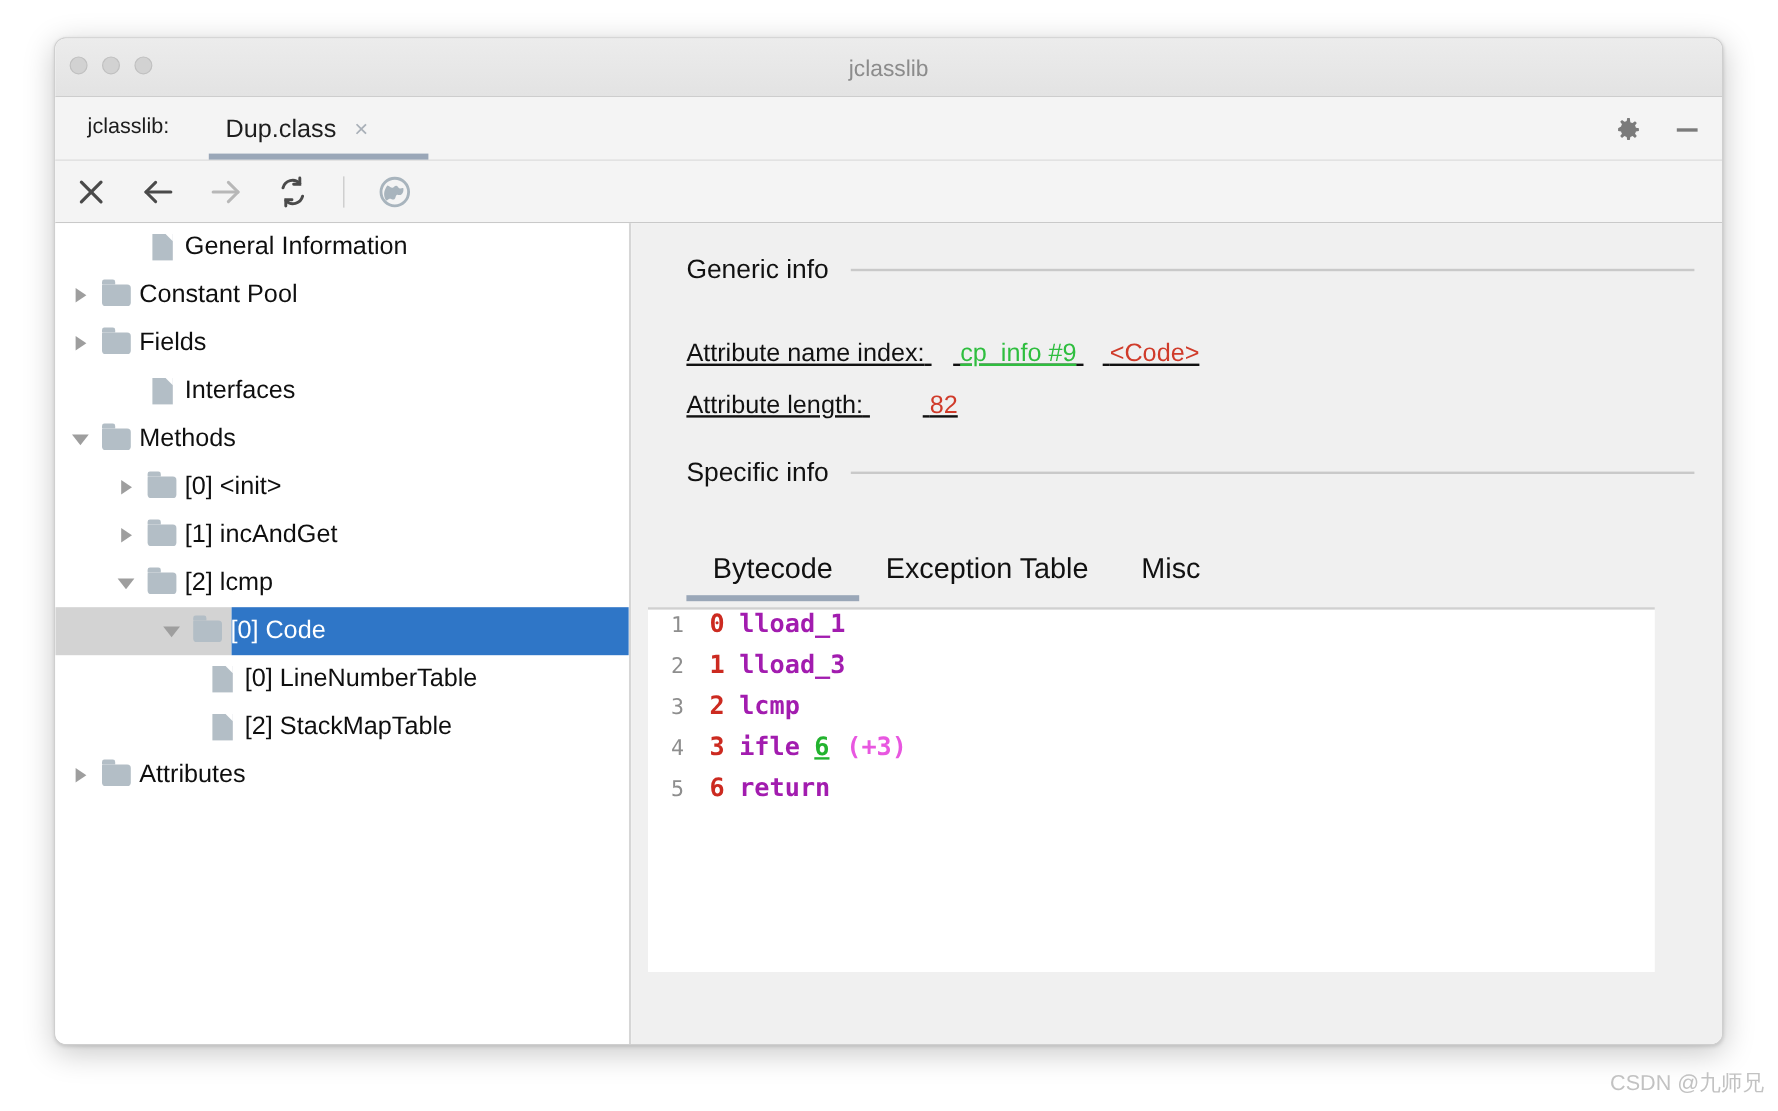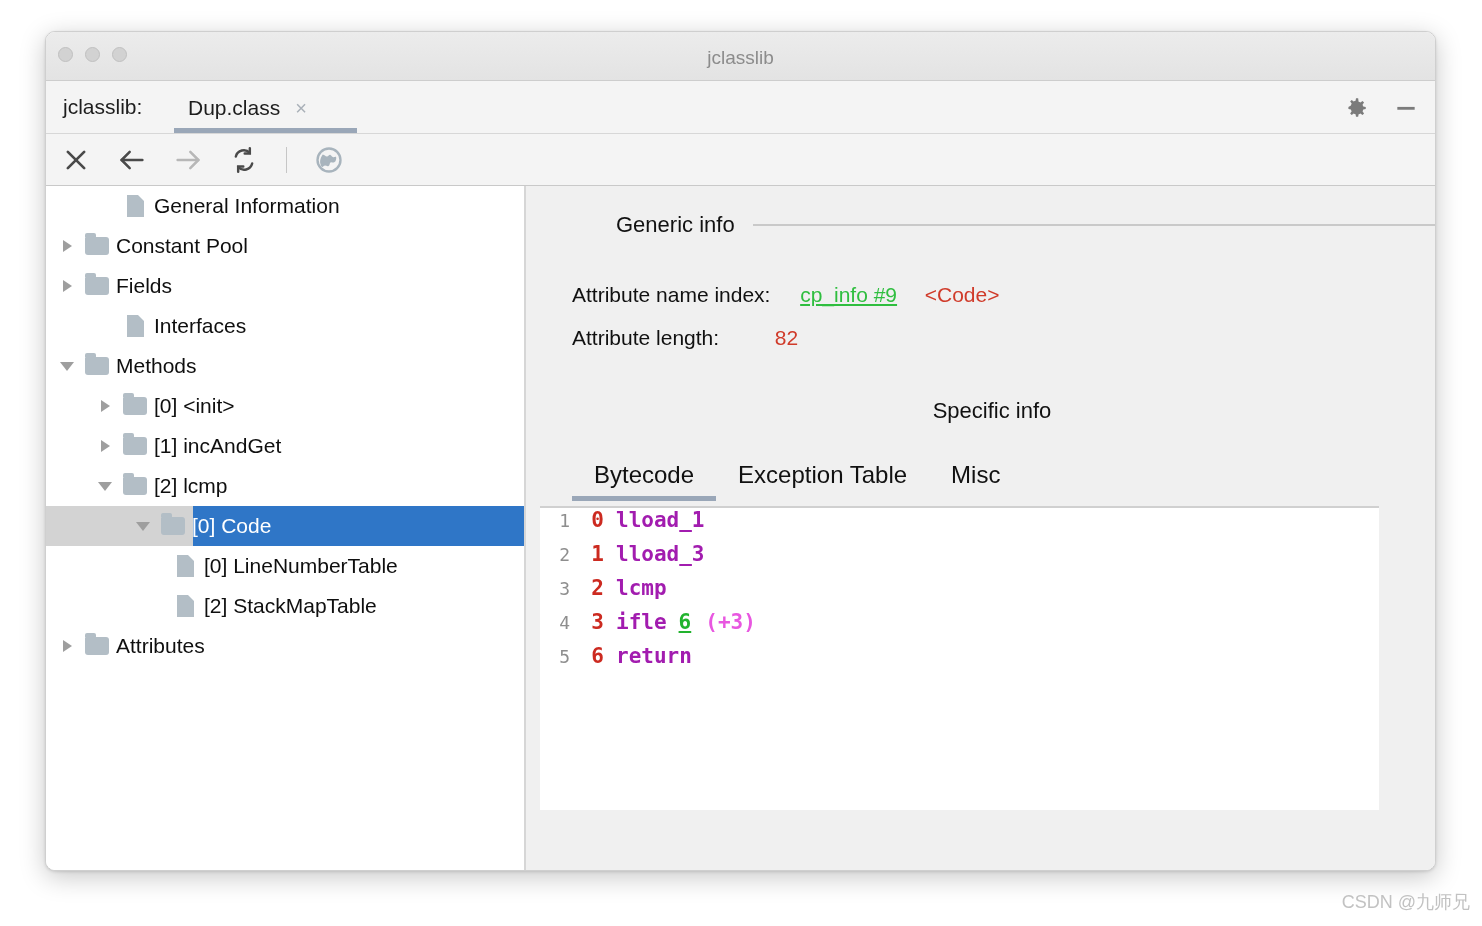--- a/index.html
+++ b/index.html
@@ -66,23 +66,23 @@
   
   #tabstrip {
     position: relative;
     height: 53px;
     background: #f4f4f4;
     border-bottom: 1px solid #d7d7d7;
     box-sizing: border-box;
   }
   #app-label {
     position: absolute;
-    left: 17px;
+    left: 27px;
     top: 14px;
-    font-size: 21px;
+    font-size: 18px;
     color: #1d1d1d;
   }
   #doc-tab {
     position: absolute;
     left: 128px;
     top: 0;
     height: 53px;
     padding: 16px 14px;
     display: flex;
     align-items: center;
@@ -271,20 +271,21 @@
   .section-rule {
     height: 2px;
     background: #c9c9c9;
     margin-left: 18px;
   }
   .field-row {
     position: absolute;
     font-size: 21px;
     color: #111111;
     white-space: nowrap;
+    text-decoration: underline;
   }
   .field-label { color: #111111; }
   .link-val {
     color: #2fbe3f;
     text-decoration: underline;
     font-size: 21px;
   }
   .red-val { color: #d03b2a; font-size: 21px; }
 
   
@@ -557,40 +558,40 @@
           </span>
         <span class="tree-label">Attributes</span>
       </div>
 
     </div>
 
     <div id="divider"></div>
 
     <div id="detail-pane">
 
-      <div class="section-head" style="left:46px; top:26px; width:840px;margin-left:44px;">
+      <div class="section-head" style="left:46px; top:26px; width:840px;">
         <span class="section-title">Generic info</span>
         <span class="section-rule" style="flex:1"></span>
       </div>
 
       <div class="field-row" style="left:46px; top:97px;">
         <span class="field-label">Attribute name index:</span>
         <span style="display:inline-block;width:18px"></span>
         <span class="link-val">cp_info #9</span>
         <span style="display:inline-block;width:16px"></span>
         <span class="red-val">&lt;Code&gt;</span>
       </div>
 
       <div class="field-row" style="left:46px; top:140px;">
         <span class="field-label">Attribute length:</span>
         <span style="display:inline-block;width:44px"></span>
         <span class="red-val">82</span>
       </div>
 
-      <div class="section-head" style="left:46px; top:212px; width:840px;flex-direction:column;">
+      <div class="section-head" style="left:46px; top:195px; width:840px;">
         <span class="section-title">Specific info</span>
         <span class="section-rule" style="flex:1"></span>
       </div>
 
       <div id="spec-tabs">
         <span class="spec-tab active">Bytecode</span>
         <span class="spec-tab">Exception Table</span>
         <span class="spec-tab">Misc</span>
       </div>
 

